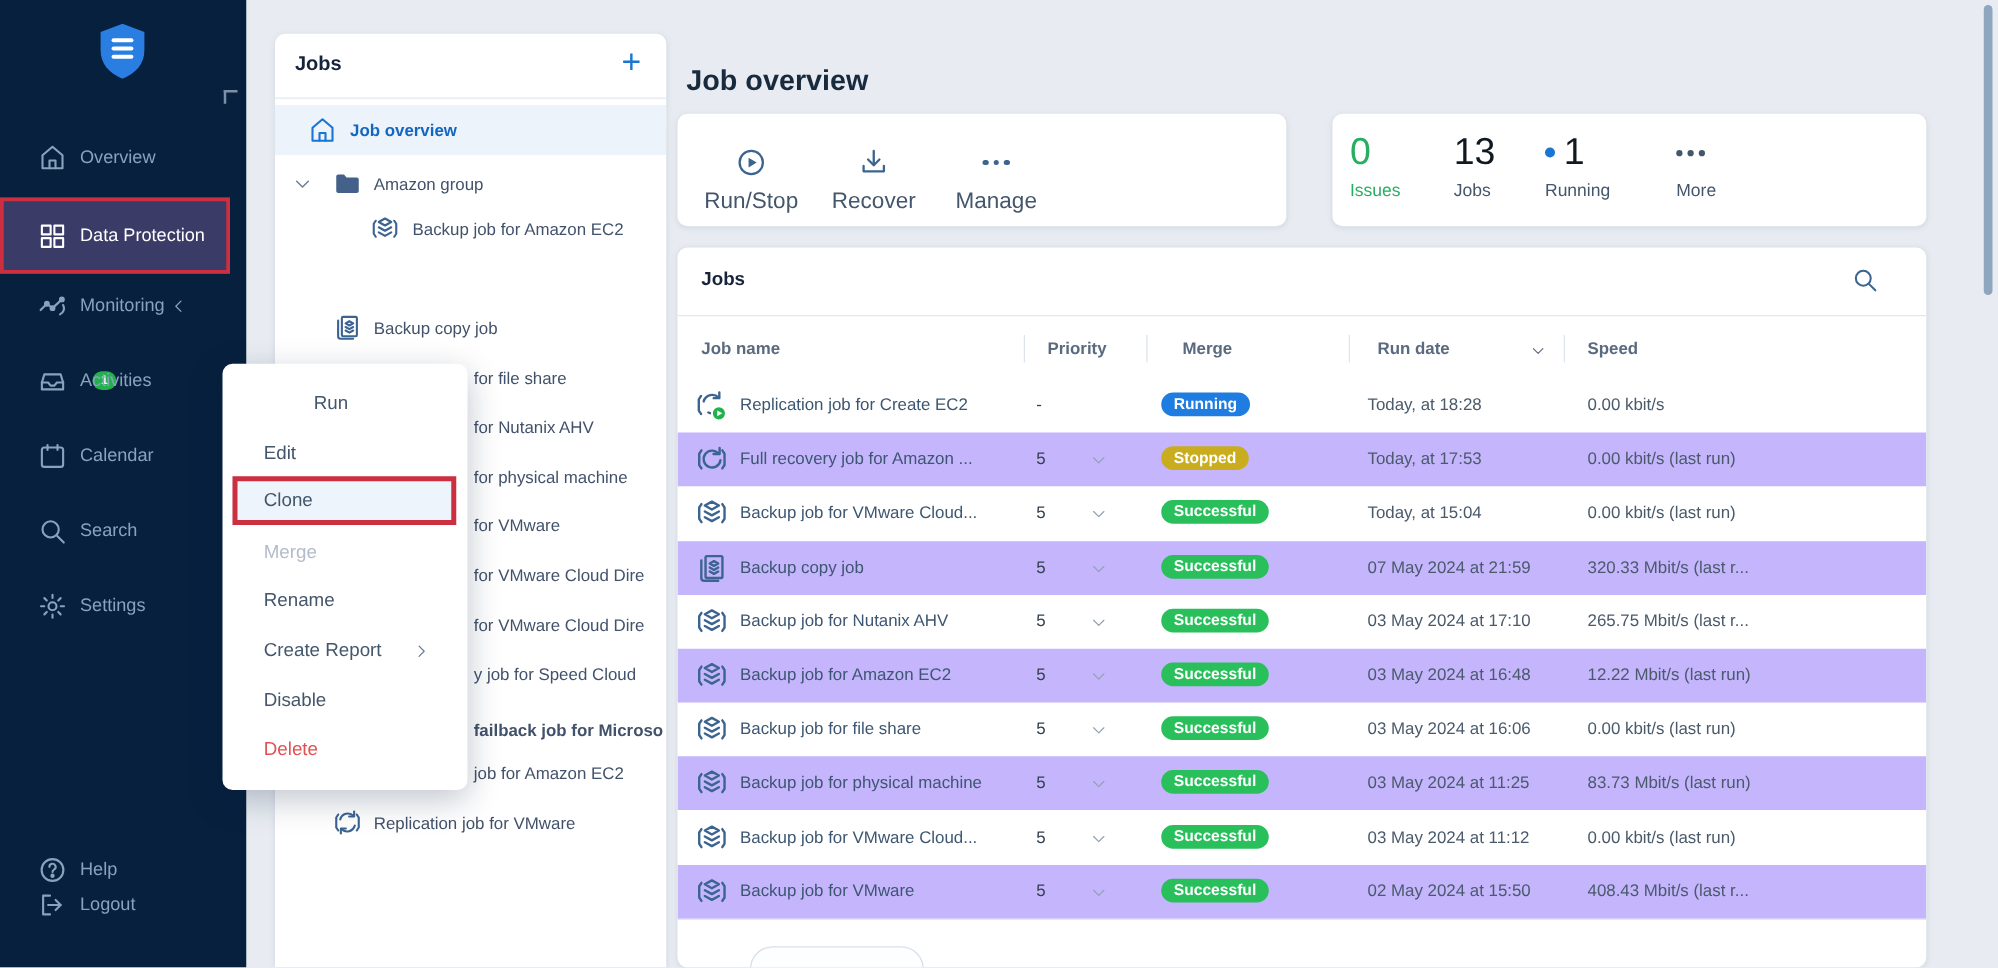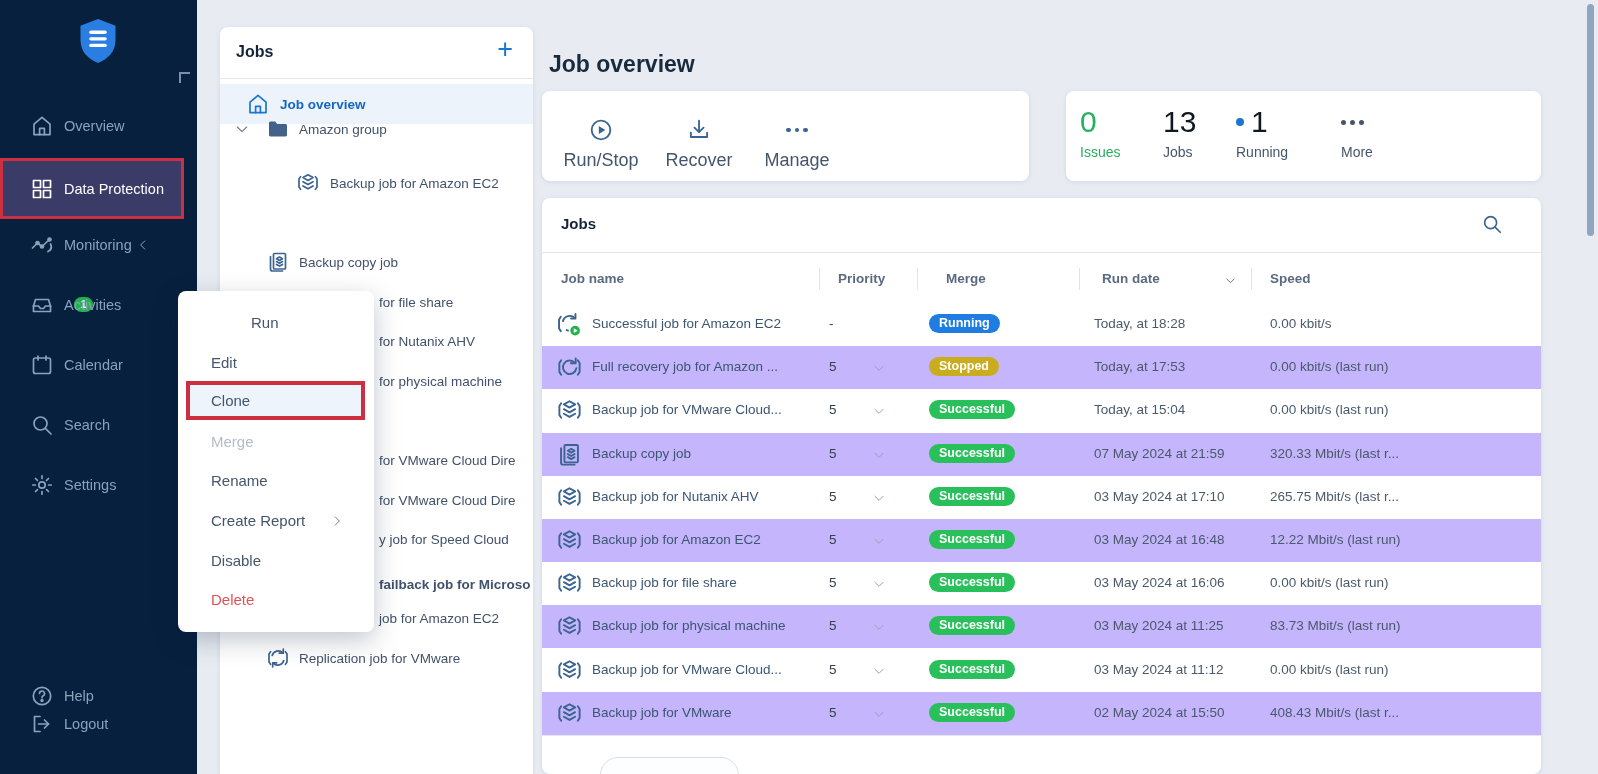--- a/index.html
+++ b/index.html
@@ -235,21 +235,21 @@
   <div class="tree" id="tree">
       <div class="tree-row k-root selected" style="top: 6px;">
     <span class="icon t-ico">
           <svg viewBox="0 0 24 24" width="100%" height="100%" fill="none" stroke="currentColor" stroke-width="1.7" stroke-linecap="round" stroke-linejoin="round">
             <path d="M4 10.2 L12 3.4 L20 10.2 V20.6 H4 Z"></path>
             <path d="M9.6 20.6 V14.4 H14.4 V20.6"></path>
           </svg>
         </span>
     <span class="t-label">Job overview</span>
       </div>
-      <div class="tree-row k-group" style="top: 31px;">
+      <div class="tree-row k-group" style="top: 49px;">
         <span class="icon t-caret">
           <svg viewBox="0 0 24 24" width="100%" height="100%" fill="none" stroke="currentColor" stroke-width="1.7" stroke-linecap="round" stroke-linejoin="round">
             <path d="M5 9 L12 16 L19 9"></path>
           </svg>
         </span>
     <span class="icon t-ico">
           <svg viewBox="0 0 24 24" width="100%" height="100%">
             <path d="M3 6.2 C3 5.3 3.7 4.6 4.6 4.6 H9.2 L11.2 7 H19.4 C20.3 7 21 7.7 21 8.6 V17.8 C21 18.7 20.3 19.4 19.4 19.4 H4.6 C3.7 19.4 3 18.7 3 17.8 Z" fill="#44618a"></path>
           </svg>
         </span>
@@ -283,20 +283,24 @@
 
     <span class="t-label">for file share</span>
       </div>
       <div class="tree-row k-fragment" style="top: 243.6px;">
 
     <span class="t-label">for Nutanix AHV</span>
       </div>
       <div class="tree-row k-fragment" style="top: 283.2px;">
 
     <span class="t-label">for physical machine</span>
+      </div>
+      <div class="tree-row k-fragment" style="top: 322.8px;">
+
+    <span class="t-label">for VMware</span>
       </div>
       <div class="tree-row k-fragment" style="top: 362.4px;">
 
     <span class="t-label">for VMware Cloud Dire</span>
       </div>
       <div class="tree-row k-fragment" style="top: 402px;">
 
     <span class="t-label">for VMware Cloud Dire</span>
       </div>
       <div class="tree-row k-fragment" style="top: 441.6px;">
@@ -415,21 +419,21 @@
         <span class="icon job-ico">
           <svg viewBox="0 0 24 24" width="100%" height="100%" fill="none" stroke="currentColor" stroke-width="1.7" stroke-linecap="round" stroke-linejoin="round">
             <path d="M6.2 9 A6.3 6.3 0 0 1 16.8 6.3"></path>
             <path d="M17.3 2.7 V6.7 H13.3"></path>
             <path d="M17.8 13.5 A6.3 6.3 0 0 1 9.5 16.9"></path>
             <path d="M4.3 5.1 L2.7 7.5 V15.5 L4.3 17.9"></path>
             <circle cx="17" cy="17.5" r="5" fill="#22b24c" stroke="#ffffff" stroke-width="1.4"></circle>
             <path d="M15.8 15.4 L19.4 17.5 L15.8 19.6 Z" fill="#ffffff" stroke="none"></path>
           </svg>
         </span>
-    <span class="c-name">Successful job for Amazon EC2</span>
+    <span class="c-name">Replication job for Create EC2</span>
     <span class="c-pri">-</span>
 
     <span class="badge running">Running</span>
     <span class="c-date">Today, at 18:28</span>
     <span class="c-speed">0.00 kbit/s</span>
       </div>
       <div class="trow alt" style="top: 148.2px;">
         <span class="icon job-ico">
           <svg viewBox="0 0 24 24" width="100%" height="100%" fill="none" stroke="currentColor" stroke-width="1.7" stroke-linecap="round" stroke-linejoin="round">
             <path d="M16.8 8 A6 6 0 1 0 18.1 12.6"></path>

